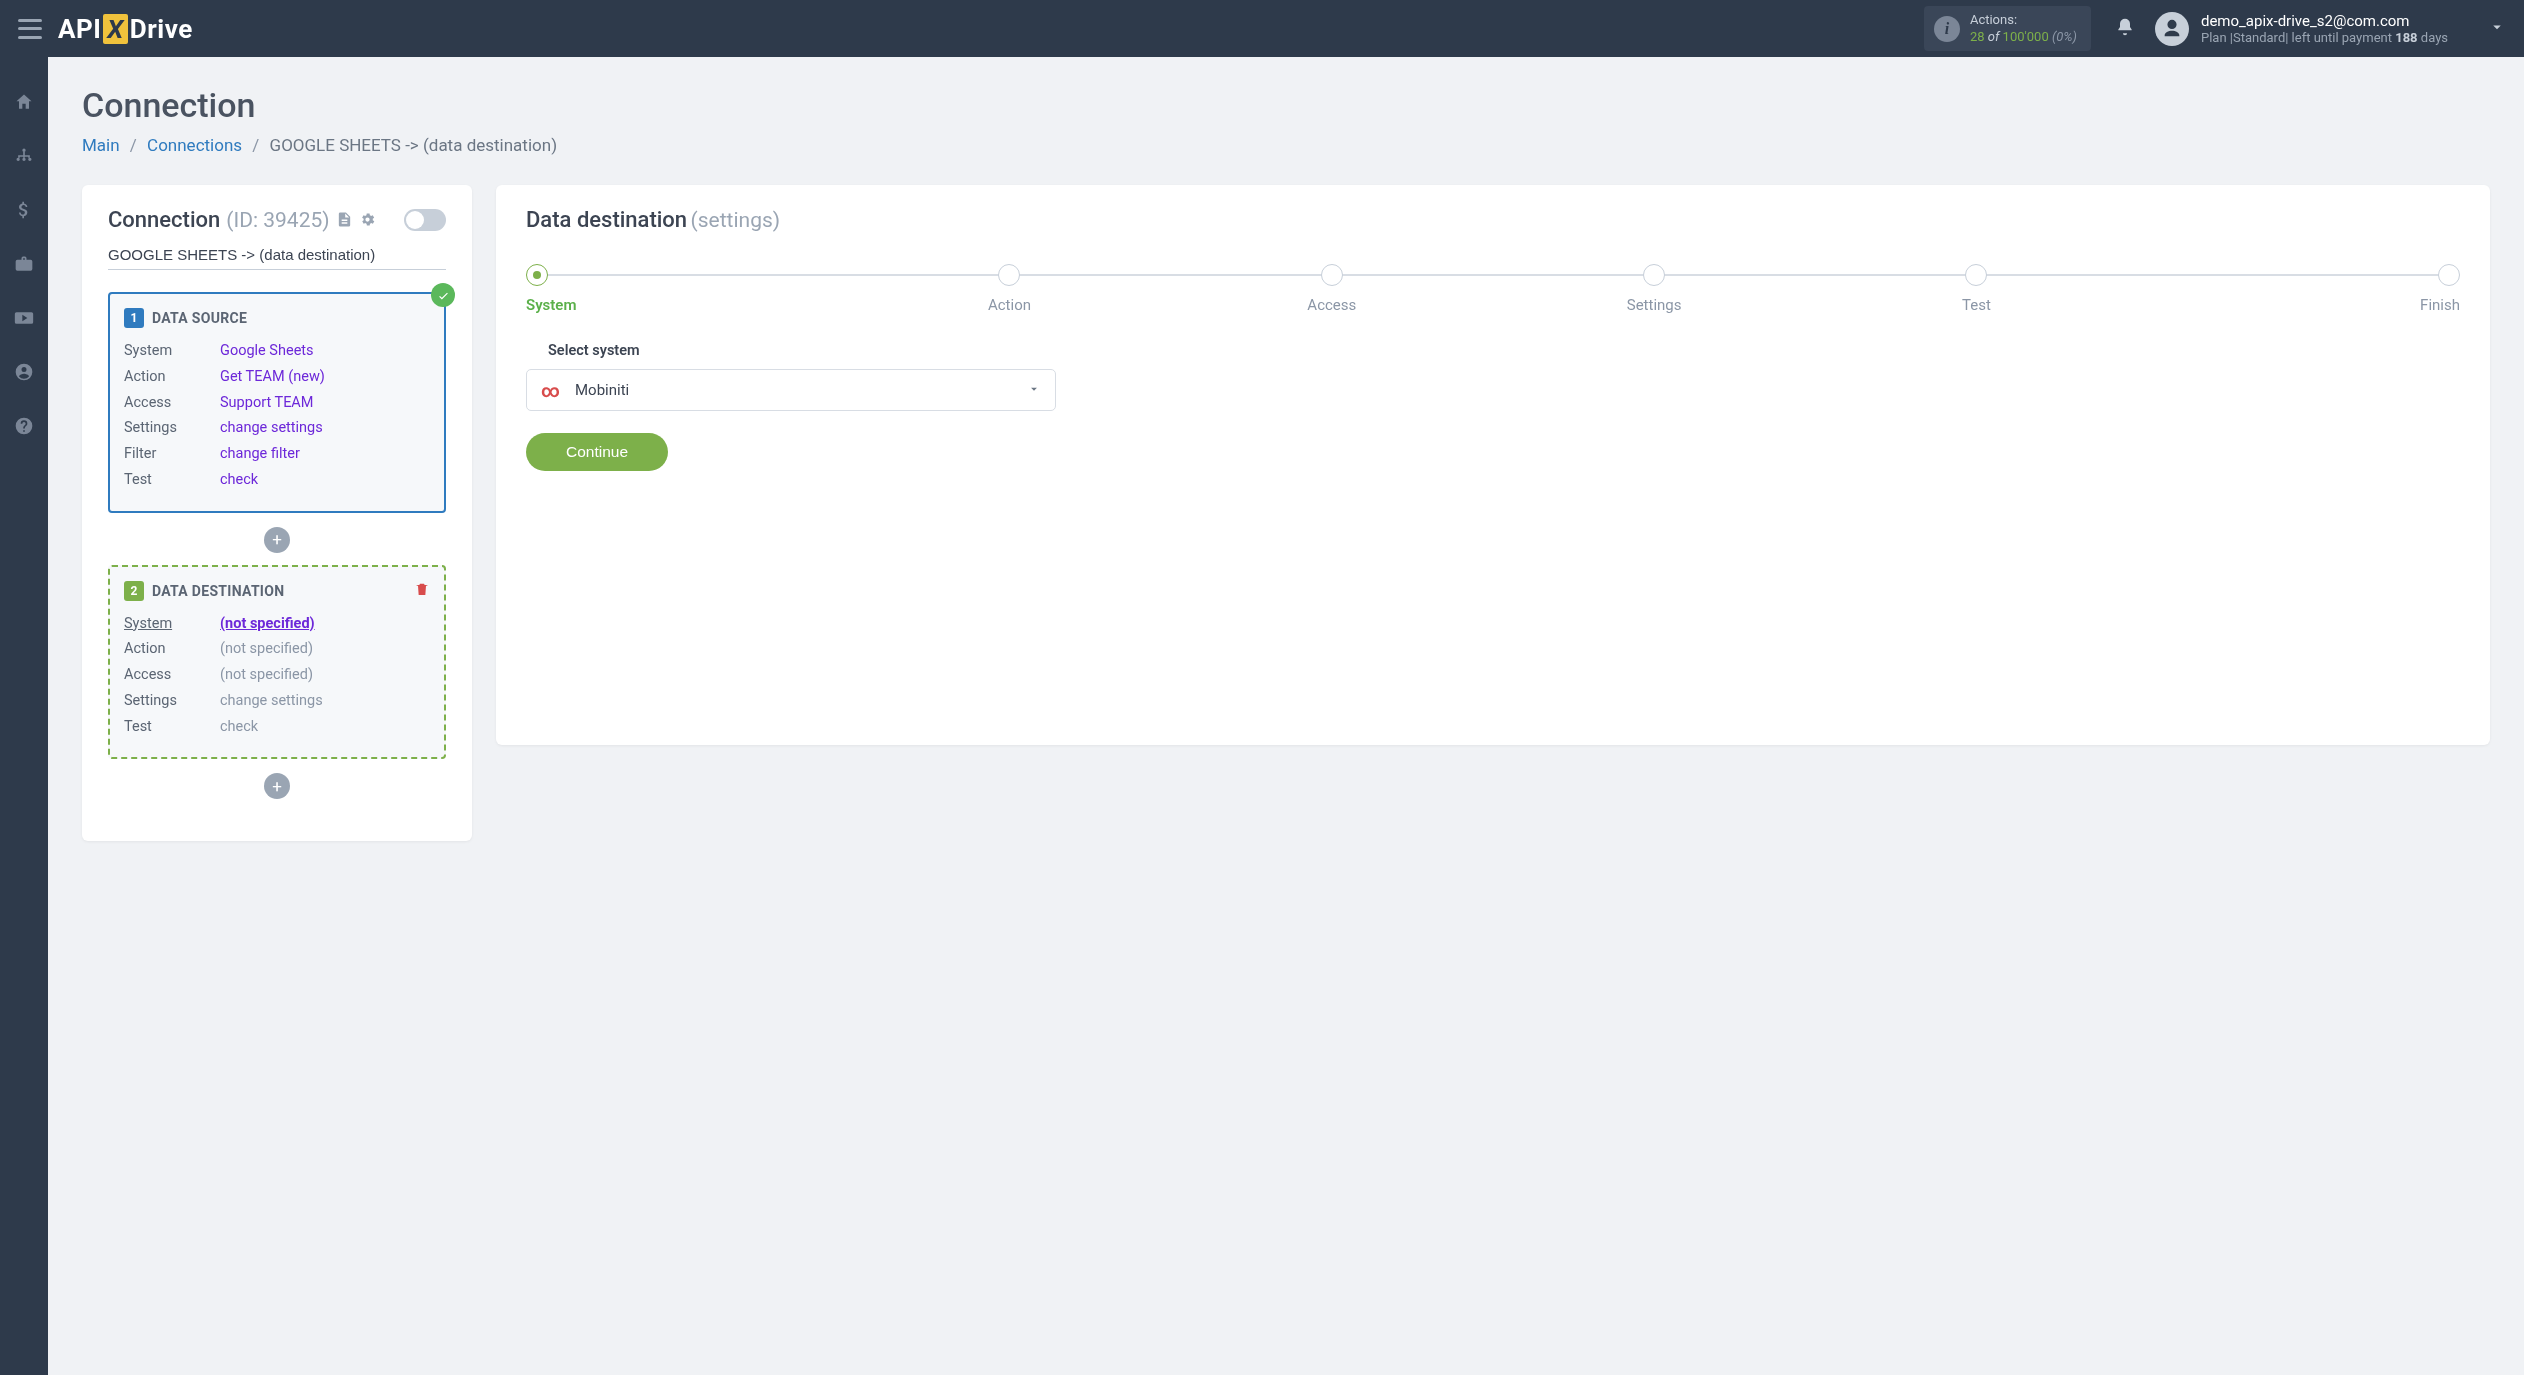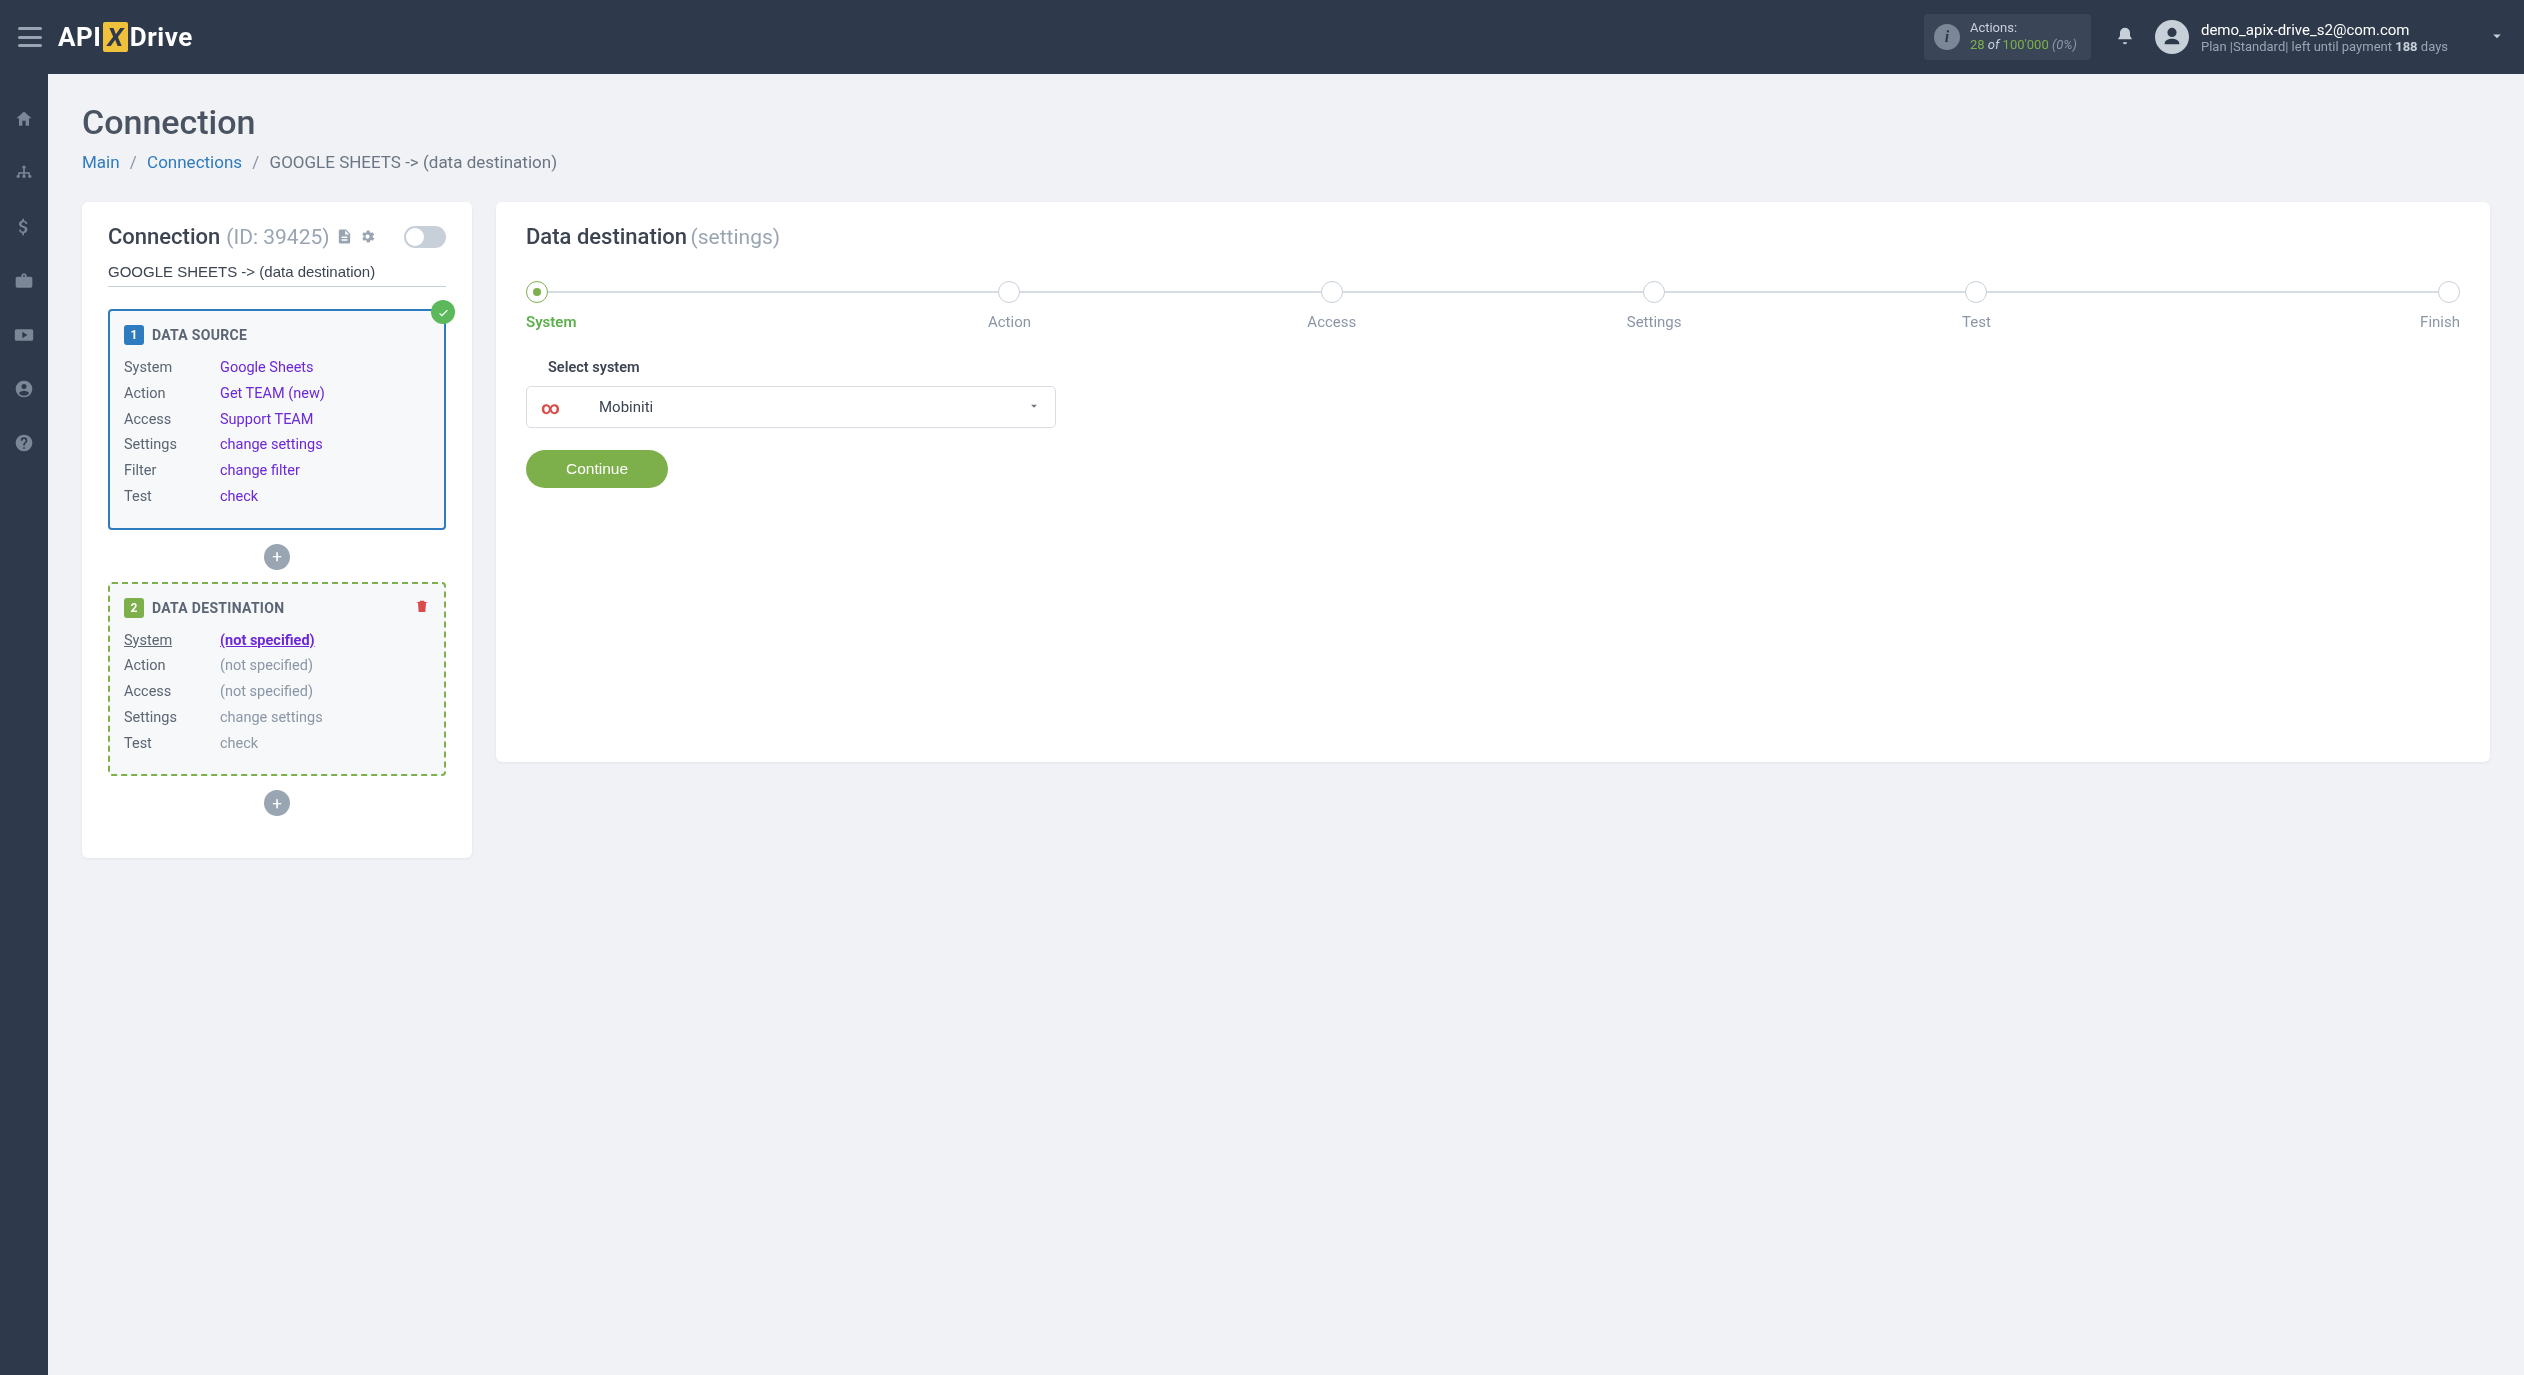--- a/index.html
+++ b/index.html
@@ -1,19 +1,19 @@
 <!DOCTYPE html>
 <html><head>
 <meta charset="utf-8">
 <style>
 * { margin: 0; padding: 0; box-sizing: border-box; }
 body { font-family: -apple-system, BlinkMacSystemFont, "Segoe UI", Roboto, "Helvetica Neue", Arial, sans-serif; background: #f0f2f5; color: #333; font-size: 14px; }
 
 
-.header { background: #2e3a4b; height: 74px; display: flex; align-items: center; padding: 0 18px; color: #fff; }
+.header { background: #2e3a4b; height: 57px; display: flex; align-items: center; padding: 0 18px; color: #fff; }
 .hamburger { width: 24px; height: 20px; cursor: pointer; display:flex; flex-direction:column; justify-content:space-between; margin-right:16px;}
 .hamburger span { display:block; height:3px; background:#9aa5b3; border-radius:2px;}
 .logo { font-size: 26px; font-weight: 700; letter-spacing: 0.5px; display:flex; align-items:center; }
 .logo .api { color:#fff; }
 .logo .x { color:#2e3a4b; background:#f0c23c; padding:0 4px; margin:0 2px; font-style:italic; border-radius:2px; position:relative; }
 .logo .drive { color:#fff; }
 .header-spacer { flex:1; }
 .actions-box { background:#3a4658; border-radius:4px; padding:6px 14px 6px 10px; display:flex; align-items:center; gap:10px; margin-right:20px; }
 .info-circle { width:26px; height:26px; border-radius:50%; background:#7b8697; display:flex; align-items:center; justify-content:center; font-style:italic; font-weight:bold; font-family:Georgia,serif; color:#2e3a4b; font-size:16px;}
 .actions-text { font-size:13px; line-height:1.3; }
@@ -89,21 +89,21 @@
 .step:last-child { align-items:flex-end; }
 .step .dot { width:22px; height:22px; border-radius:50%; border:1.5px solid #c7cfd9; background:#fff; display:flex; align-items:center; justify-content:center; }
 .step.active .dot { border-color:#7db04a; }
 .step.active .dot::after { content:''; width:8px; height:8px; border-radius:50%; background:#7db04a; }
 .step .label { margin-top:10px; font-size:15px; color:#8b96a6; }
 .step.active .label { color:#5bb04a; font-weight:600; }
 
 .form-label { font-size:14.5px; color:#3c4452; font-weight:600; margin-bottom:10px; display:block;margin-left:22px; }
 .select-box { width:530px; max-width:100%; border:1px solid #d8dde4; border-radius:5px; height:42px; display:flex; align-items:center; padding:0 14px; cursor:pointer; background:#fff; }
 .select-box .opt-icon { width:22px; height:18px; margin-right:12px; display:flex; align-items:center; }
-.select-box .opt-text { flex:1; font-size:15px; color:#3c4452;margin-left:24px; }
+.select-box .opt-text { flex:1; font-size:15px; color:#3c4452; }
 .select-box .caret svg{ width:14px; height:14px; fill:#6b7684; }
 .btn-continue { margin-top:22px; background:#7db04a; color:#fff; border:none; border-radius:22px; padding:10px 40px; font-size:15.5px; cursor:pointer; }
 
 .infinity { color:#d84c4c; font-size:18px; font-weight:bold; }
 </style>
 </head>
 <body>
 
 <div class="header">
   <div class="hamburger">

